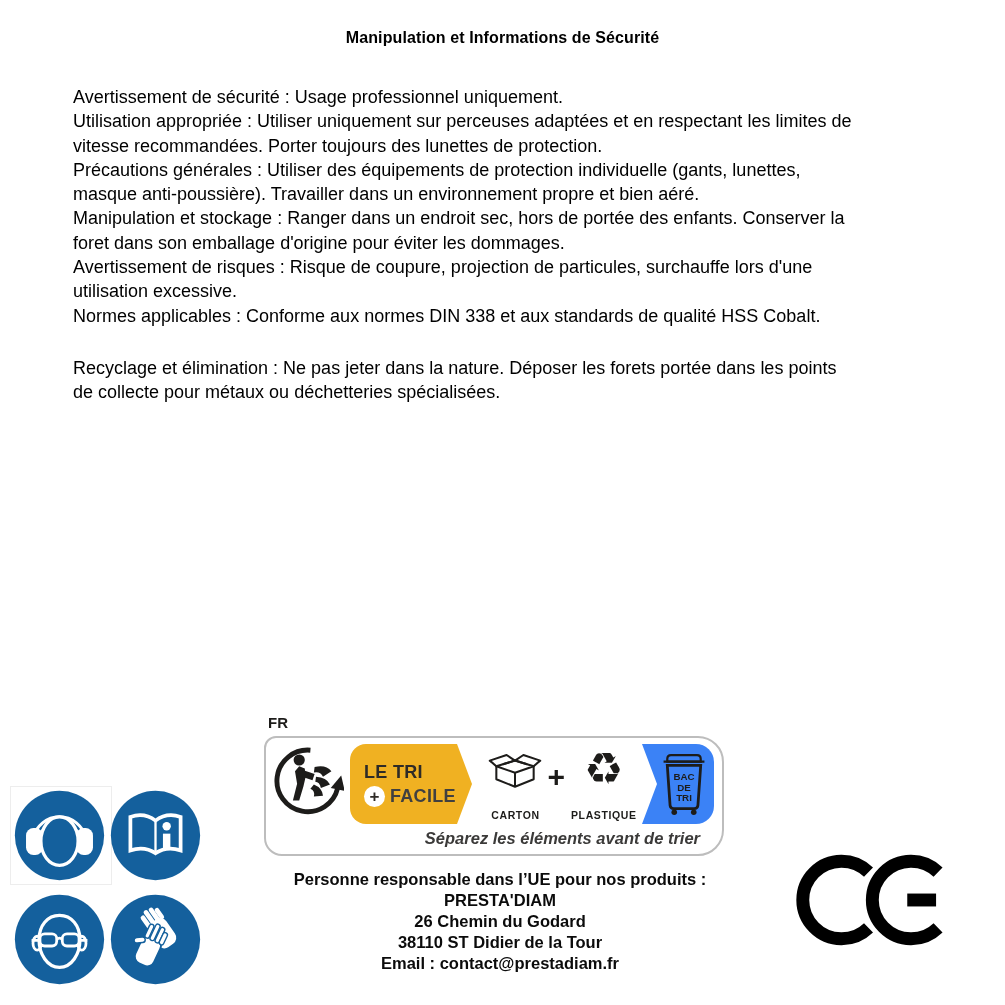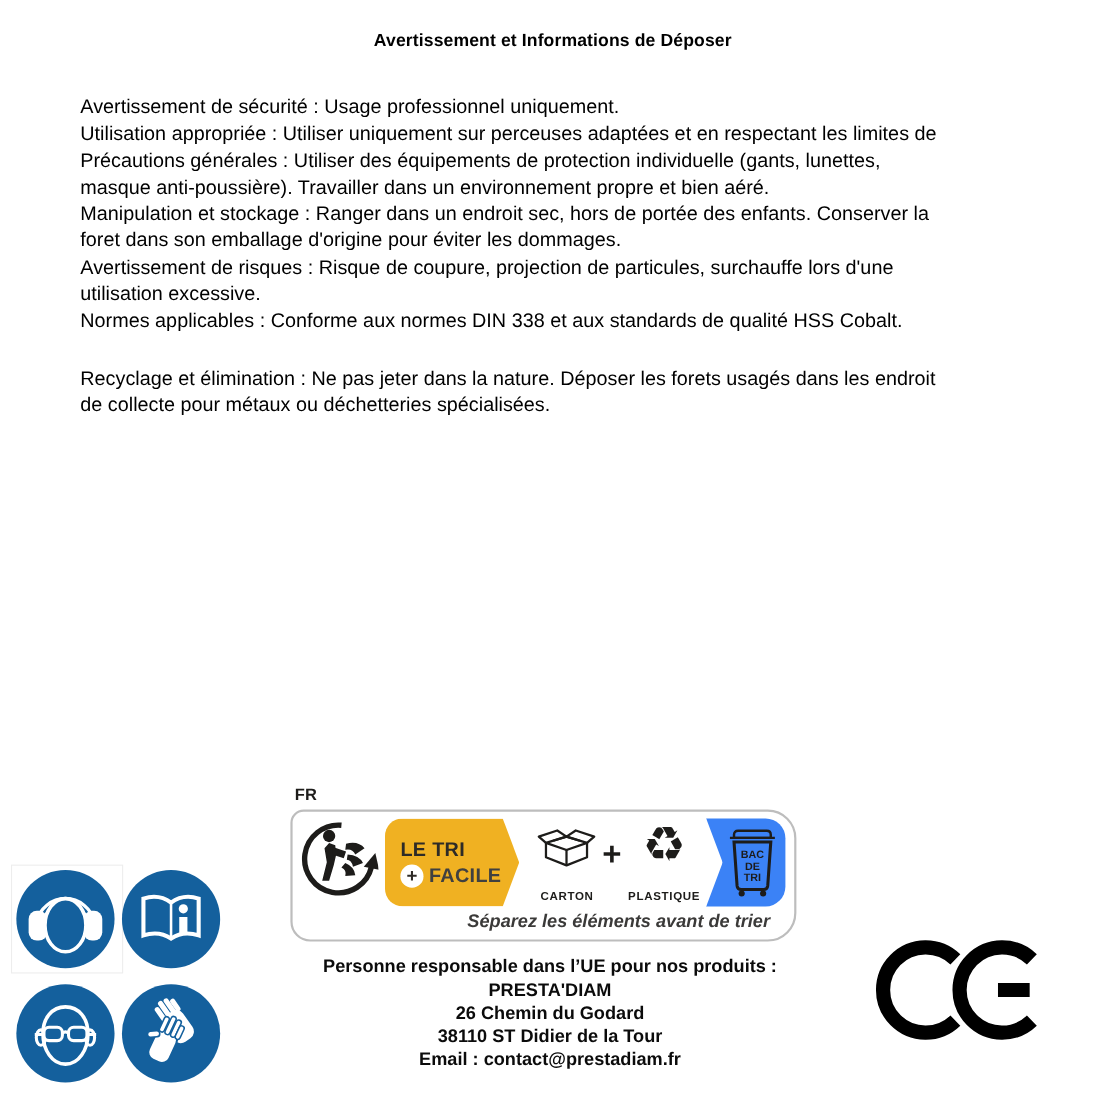--- a/index.html
+++ b/index.html
@@ -50,36 +50,37 @@
   .picto{width:93px;height:93px;}
   
   .address{left:0;top:869px;width:1000px;text-align:center;
     font-size:16.5px;font-weight:bold;line-height:20.9px;color:#0b0b0b;}
   
   .ce-wrap{left:793px;top:850px;width:154px;height:100px;}
 </style>
 </head>
 <body>
 
-<div class="abs doc-title">Avertissement et Informations de Déposer</div>
+<div class="abs doc-title">Manipulation et Informations de Sécurité</div>
 
 <div class="abs body-text">
   <div class="para1">
     <div>Avertissement de sécurité : Usage professionnel uniquement.</div>
     <div>Utilisation appropriée : Utiliser uniquement sur perceuses adaptées et en respectant les limites de</div>
+    <div>vitesse recommandées. Porter toujours des lunettes de protection.</div>
     <div>Précautions générales : Utiliser des équipements de protection individuelle (gants, lunettes,</div>
     <div>masque anti-poussière). Travailler dans un environnement propre et bien aéré.</div>
     <div>Manipulation et stockage : Ranger dans un endroit sec, hors de portée des enfants. Conserver la</div>
     <div>foret dans son emballage d'origine pour éviter les dommages.</div>
     <div>Avertissement de risques : Risque de coupure, projection de particules, surchauffe lors d'une</div>
     <div>utilisation excessive.</div>
     <div>Normes applicables : Conforme aux normes DIN 338 et aux standards de qualité HSS Cobalt.</div>
   </div>
   <div class="para2">
-    <div>Recyclage et élimination : Ne pas jeter dans la nature. Déposer les forets usagés dans les endroit</div>
+    <div>Recyclage et élimination : Ne pas jeter dans la nature. Déposer les forets portée dans les points</div>
     <div>de collecte pour métaux ou déchetteries spécialisées.</div>
   </div>
 </div>
 
 <div class="abs fr-label">FR</div>
 
 <div class="abs tri-banner">
   <div class="tri-top">
     <div class="triman-wrap">
       <svg width="70" height="74" viewBox="0 0 100 104">

